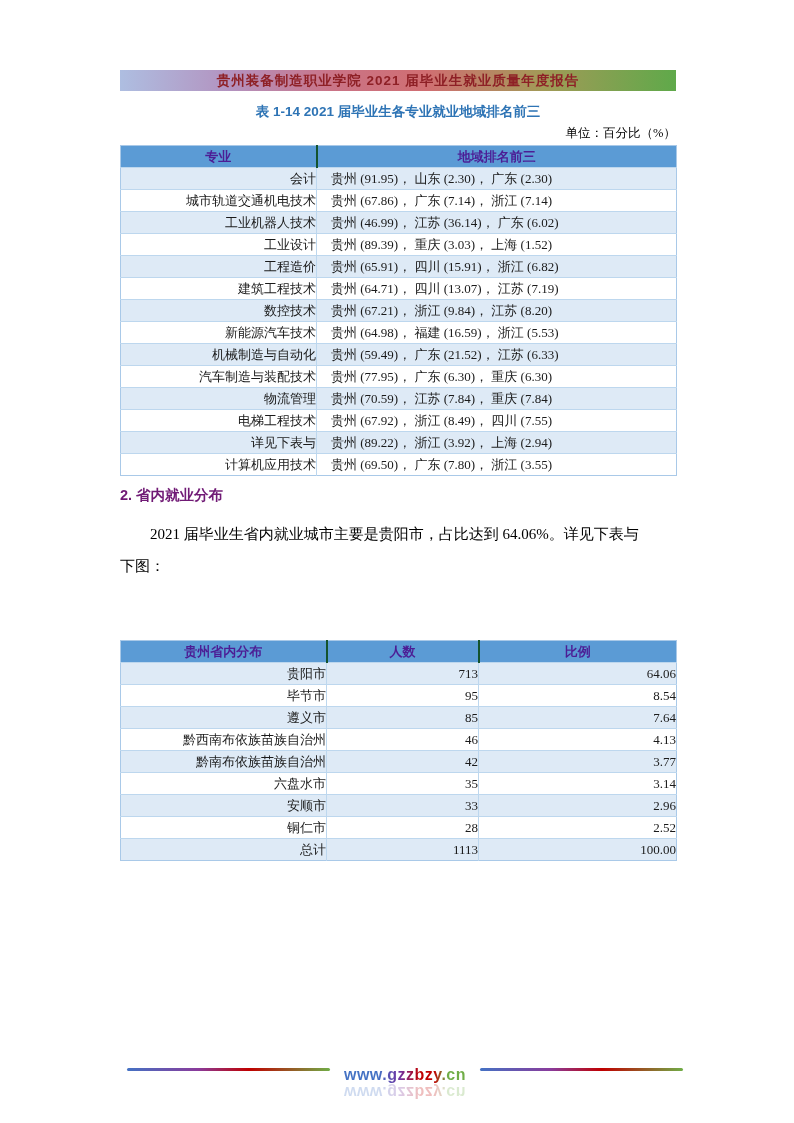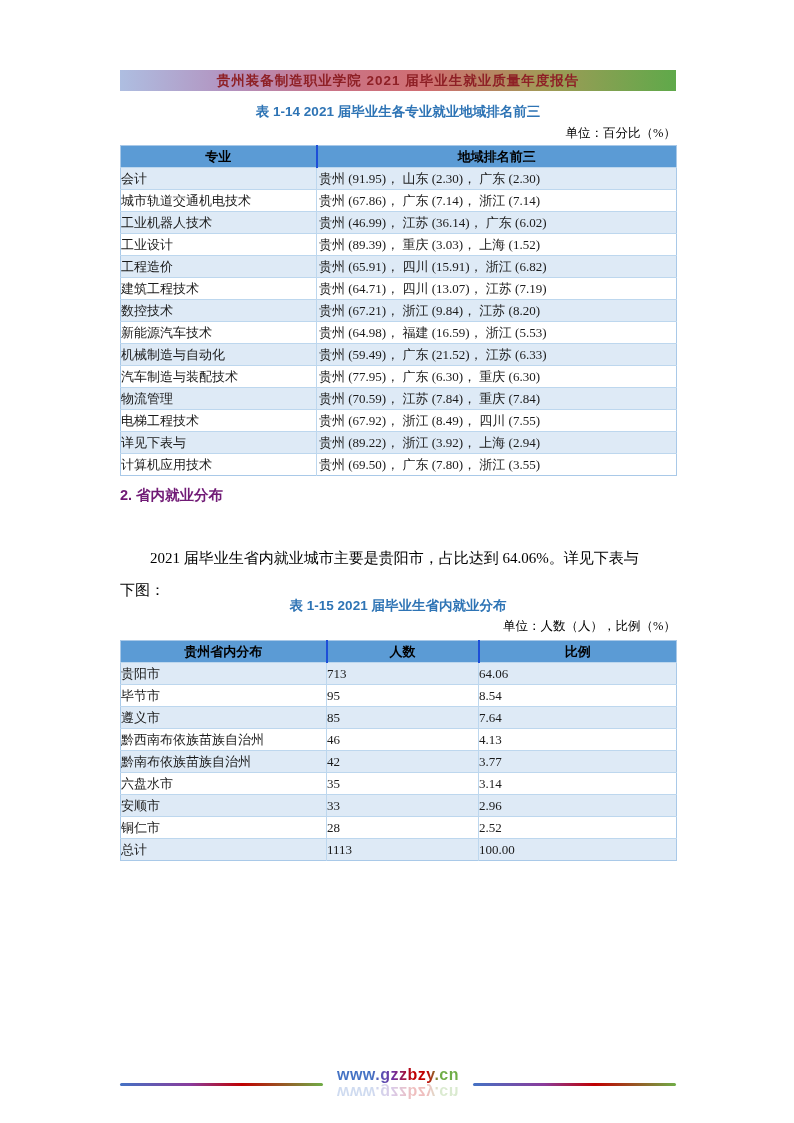--- a/index.html
+++ b/index.html
@@ -35,54 +35,54 @@
   #t2-unit { top:618px; }
   
   table {
     position:absolute; left:120px; width:556px;
     border-collapse:collapse; table-layout:fixed;
     border:1px solid #a9c9e8;
   }
   #table1 { top:145px; }
   #table2 { top:640px;padding-left:20px; }
   th {
-    background:#5b9bd5; color:#000000; height:22px;
+    background:#5b9bd5; color:#4c1d95; height:22px;
     font-family:"Liberation Sans","DejaVu Sans",sans-serif;
     font-weight:bold; font-size:13px; text-align:center;
   }
-  th + th { border-left:2px solid #1d4ed8; }
+  th + th { border-left:2px solid #14532d; }
   td {
     height:22px; font-size:13px; color:#1a1a1a;
-    border-top:1px solid #bdd7ee; text-align:left;
+    border-top:1px solid #bdd7ee; text-align:right;
     white-space:nowrap; overflow:hidden;
   }
   td + td { border-left:1px solid #bdd7ee; }
   tbody tr:nth-child(odd) { background:#deeaf6; }
   tbody tr:nth-child(even){ background:#ffffff; }
-  #table1 .c-regions { text-align:left; padding-left:2px; }
+  #table1 .c-regions { text-align:left; padding-left:14px; }
   
   .section-heading {
     position:absolute; left:120px; top:486px;
     font-family:"Liberation Sans","DejaVu Sans",sans-serif;
     font-weight:bold; font-size:14.5px; color:#701a75;
   }
   .para-line {
     position:absolute; left:120px; width:560px;
-    font-size:15px; color:#000; line-height:20px;margin-top:24px;
+    font-size:15px; color:#000; line-height:20px;
   }
   #para-line1 { top:524px; text-indent:30px; }
   #para-line2 { top:556px; }
   
   .page-number {
     position:absolute; left:120px; top:1040px; width:556px;
     text-align:center; font-size:12.5px; color:#333;
   }
   .footer-row {
-    position:absolute; left:120px; top:1066px; width:556px; height:34px;
-    display:flex; align-items:center;
+    position:absolute; left:127px; top:1066px; width:556px; height:34px;
+    display:flex; align-items:flex-start;
   }
   .footer-line {
     flex:1; height:3px; margin-top:2px;
     background:linear-gradient(90deg,#4472c4 0%,#8a3b9b 35%,#c00000 60%,#70ad47 100%);
     border-radius:2px;
   }
   .website-wrap { position:relative; padding:0 14px; height:34px; }
   .website-text {
     display:block;
     font-family:"Liberation Sans","DejaVu Sans",sans-serif;
@@ -176,22 +176,20 @@
           <td>计算机应用技术</td>
           <td class="c-regions">贵州 (69.50)， 广东 (7.80)， 浙江 (3.55)</td>
         </tr>
       </tbody>
   </table>
 
   <div class="section-heading">2. 省内就业分布</div>
   <div class="para-line" id="para-line1">2021 届毕业生省内就业城市主要是贵阳市，占比达到 64.06%。详见下表与</div>
   <div class="para-line" id="para-line2">下图：</div>
 
-  <div class="tbl-title" id="t2-title">表 1-15  2021 届毕业生省内就业分布</div>
-  <div class="tbl-unit" id="t2-unit">单位：人数（人），比例（%）</div>
 
   <table id="table2">
     <colgroup>
         <col style="width:206px">
         <col style="width:152px">
         <col style="width:198px">
       </colgroup>
     <thead>
       <tr>
         <th>贵州省内分布</th>

